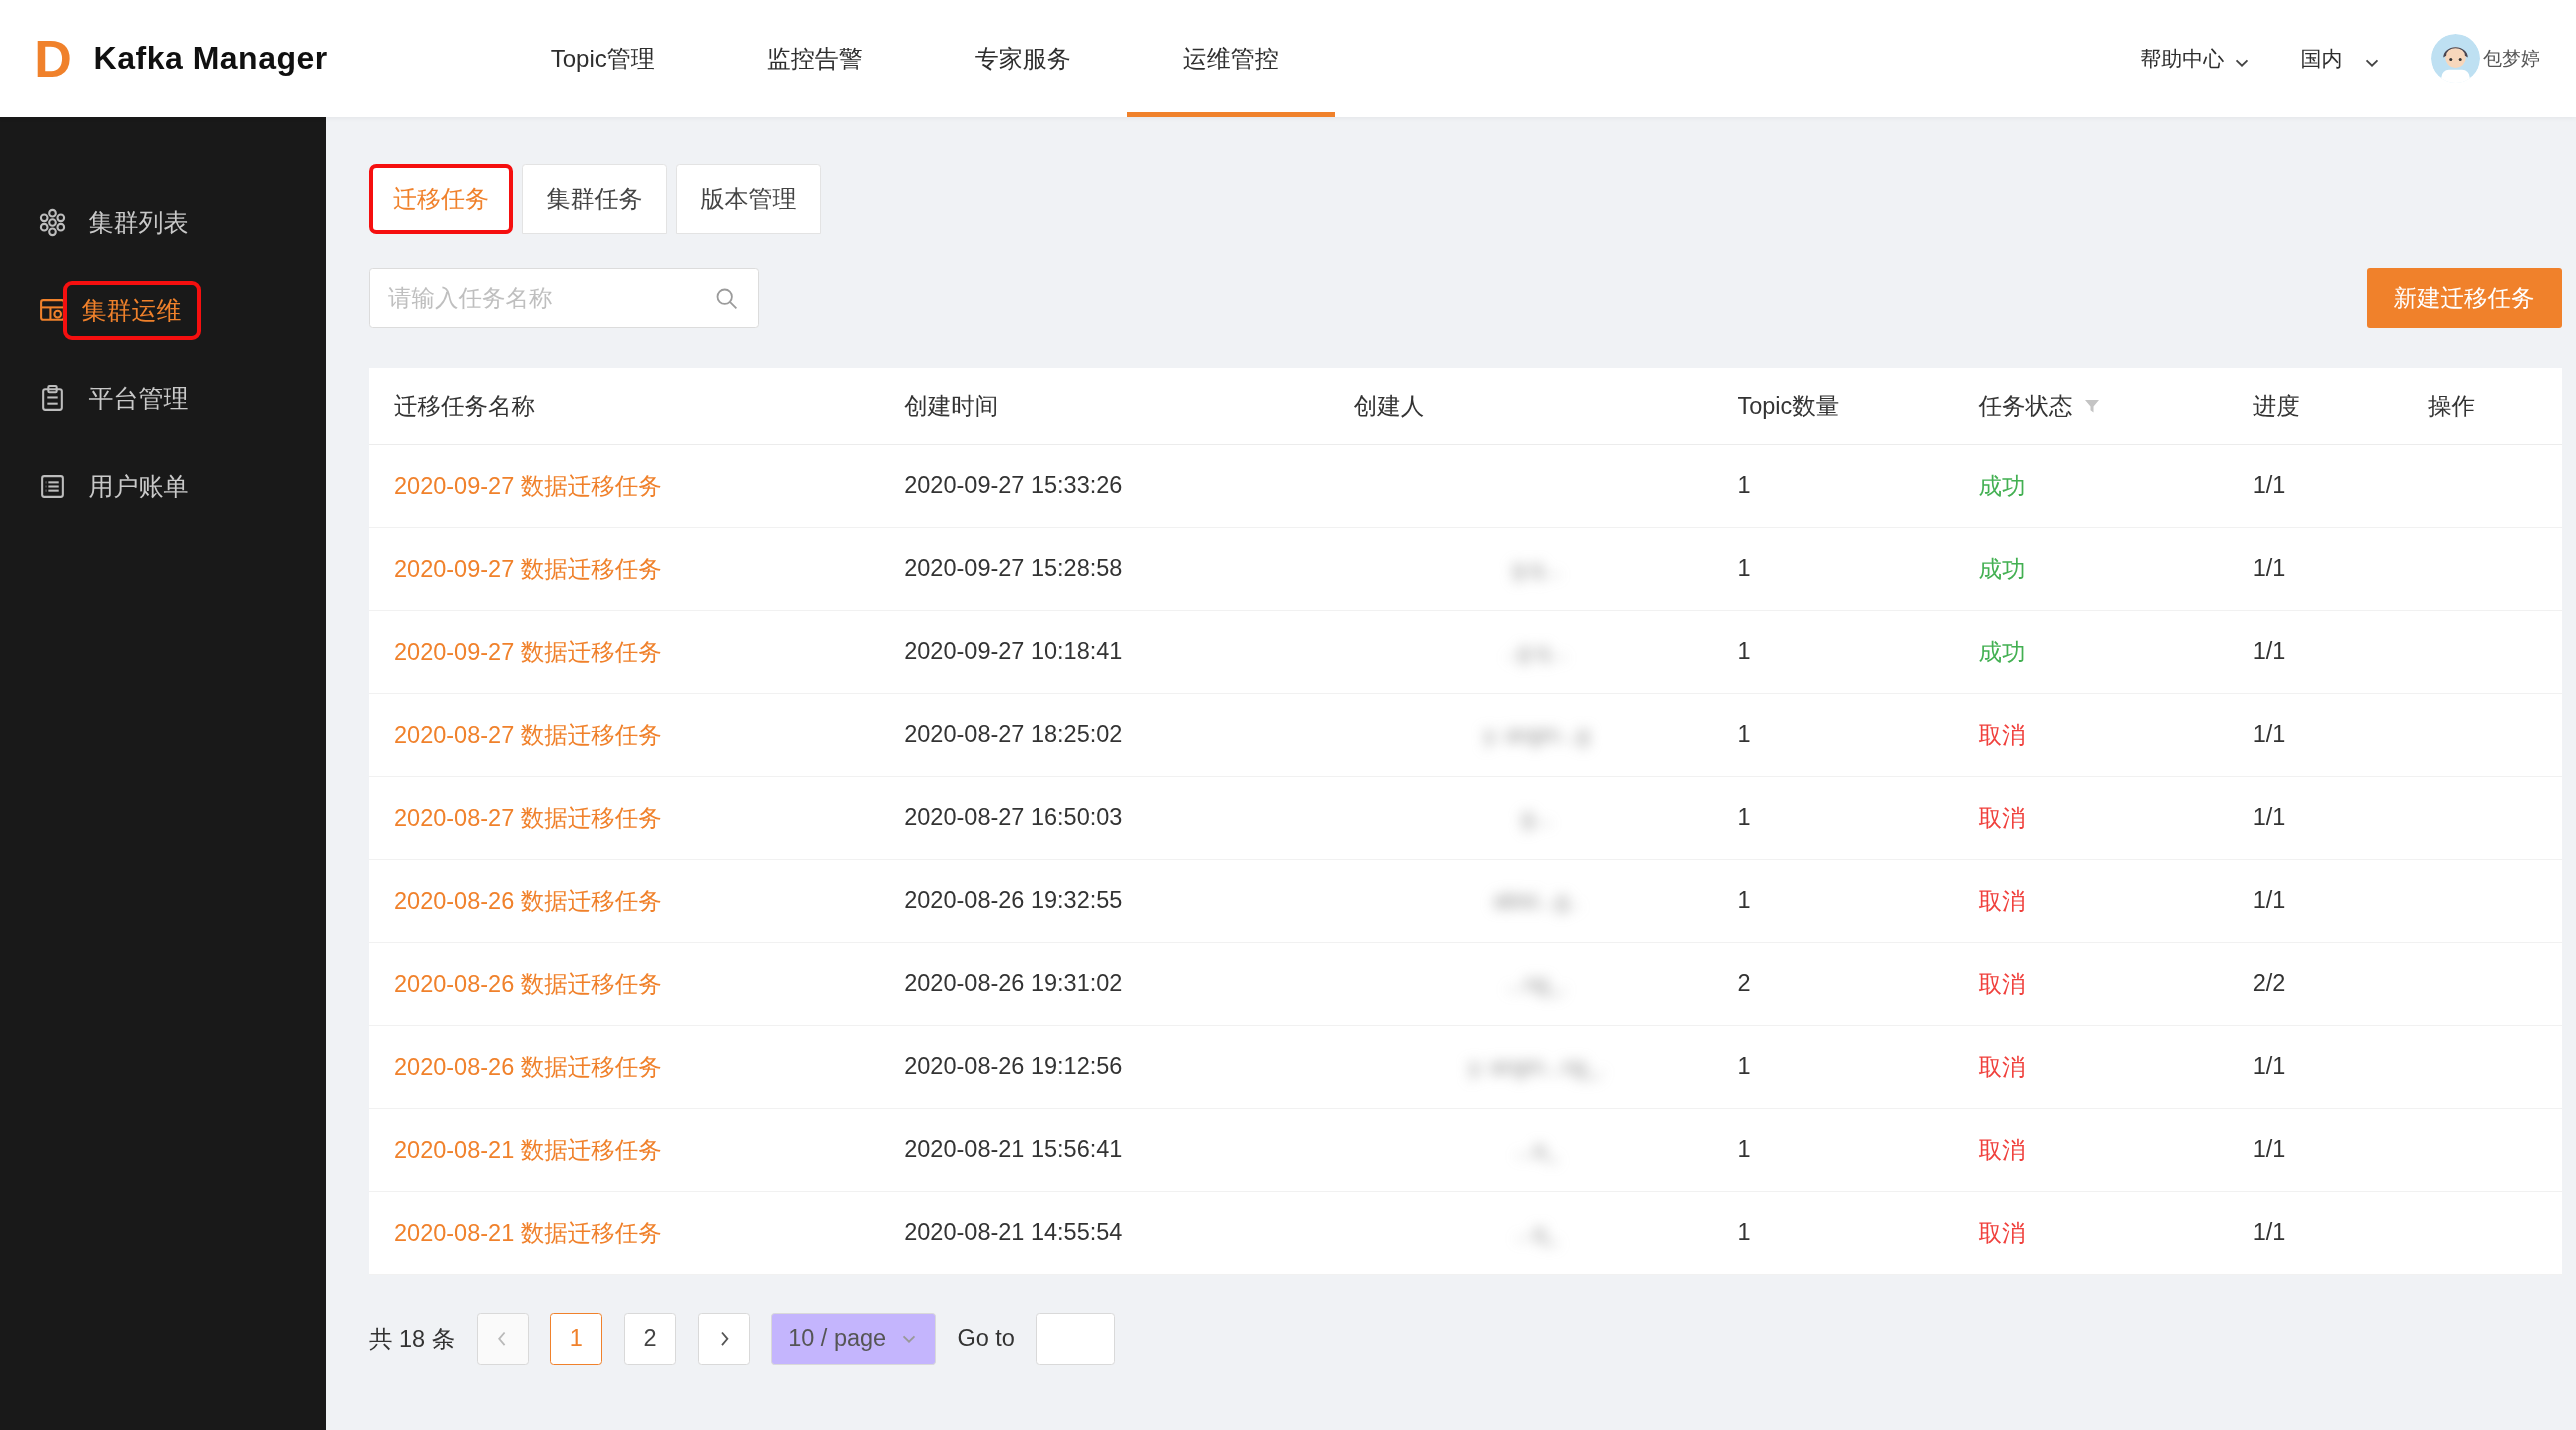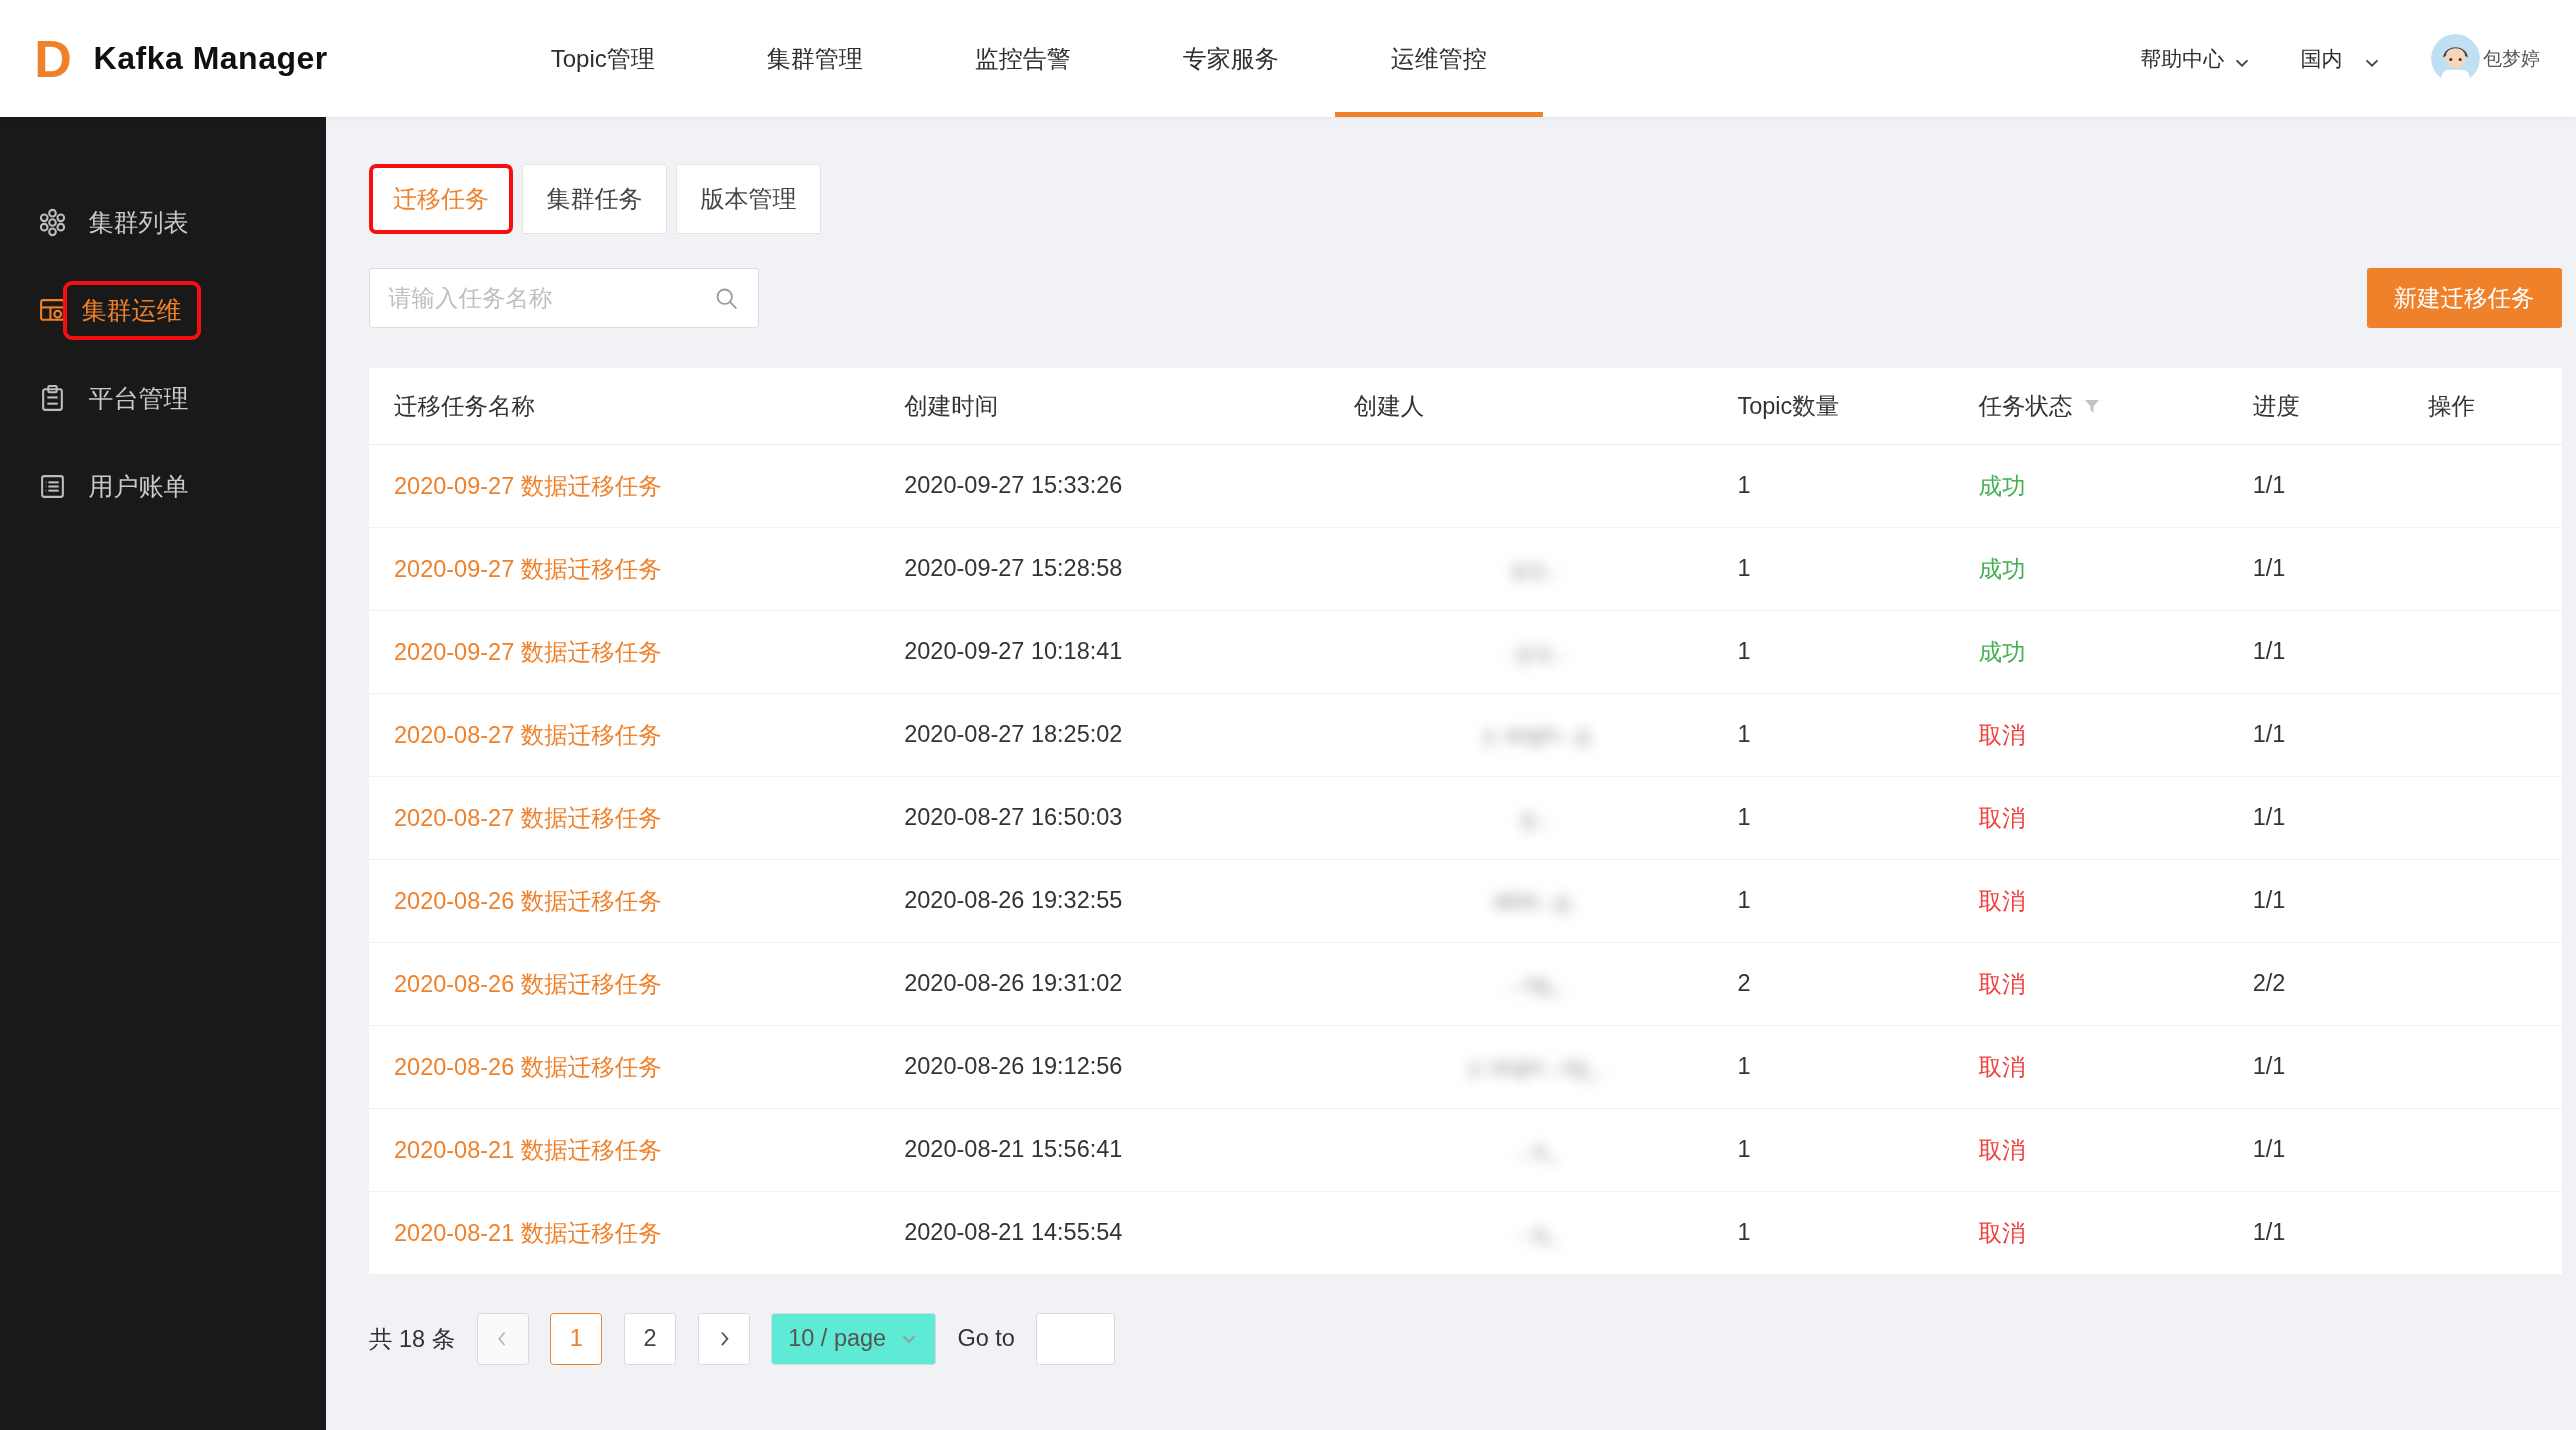--- a/index.html
+++ b/index.html
@@ -108,39 +108,38 @@
   }
   .pg-btn{
     min-width:52px;height:52px;background:#fff;border:0.9px solid #D9D9D9;border-radius:3.6px;
     display:flex;align-items:center;justify-content:center;font-size:23.5px;color:#444;
     cursor:pointer;font-family:inherit;
   }
   .pg-btn.prev{background:#FAFAFA;color:#B9B9B9;}
   .pg-btn.active{border-color:var(--accent);color:var(--accent);}
   .arrow-ico{width:21.6px;height:21.6px;}
   .pg-size{
-    height:52px;padding:0 16px;background:#5eead4;border:0.9px solid #D9D9D9;border-radius:3.6px;
+    height:52px;padding:0 16px;background:#c4b5fd;border:0.9px solid #D9D9D9;border-radius:3.6px;
     display:flex;align-items:center;gap:12.6px;color:#555;cursor:pointer;white-space:nowrap;
   }
   .goto-label{color:#333;}
   .goto-input{
     width:79px;height:52px;border:0.9px solid #D9D9D9;border-radius:3.6px;background:#fff;
     outline:none;font-size:23.5px;padding:0 10.8px;font-family:inherit;
   }
 </style>
 </head>
 <body>
 
 <div class="header">
   <div class="logo-mark">D</div>
   <div class="app-title">Kafka Manager</div>
 
   <div class="top-nav">
     <div class="nav-item">Topic管理</div>
-    <div class="nav-item">集群管理</div>
     <div class="nav-item">监控告警</div>
     <div class="nav-item">专家服务</div>
     <div class="nav-item active">运维管控</div>
   </div>
 
   <div class="header-right">
     <div class="menu-item">
       <span>帮助中心</span>
       <svg class="caret" viewBox="0 0 22 22" fill="none">
           <polyline points="5,8 11,14 17,8" stroke="#444" stroke-width="2"></polyline>

